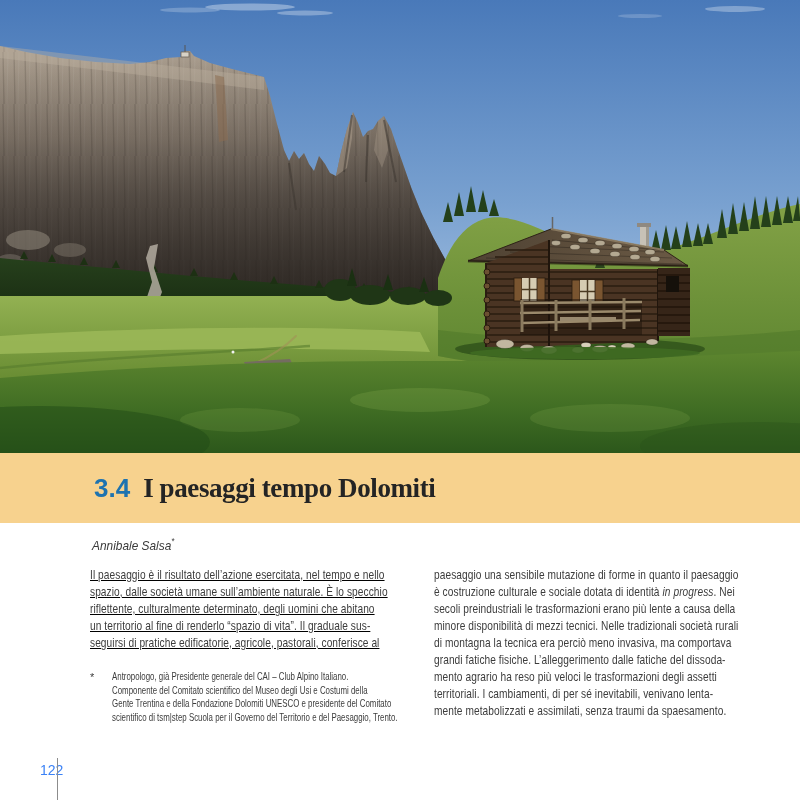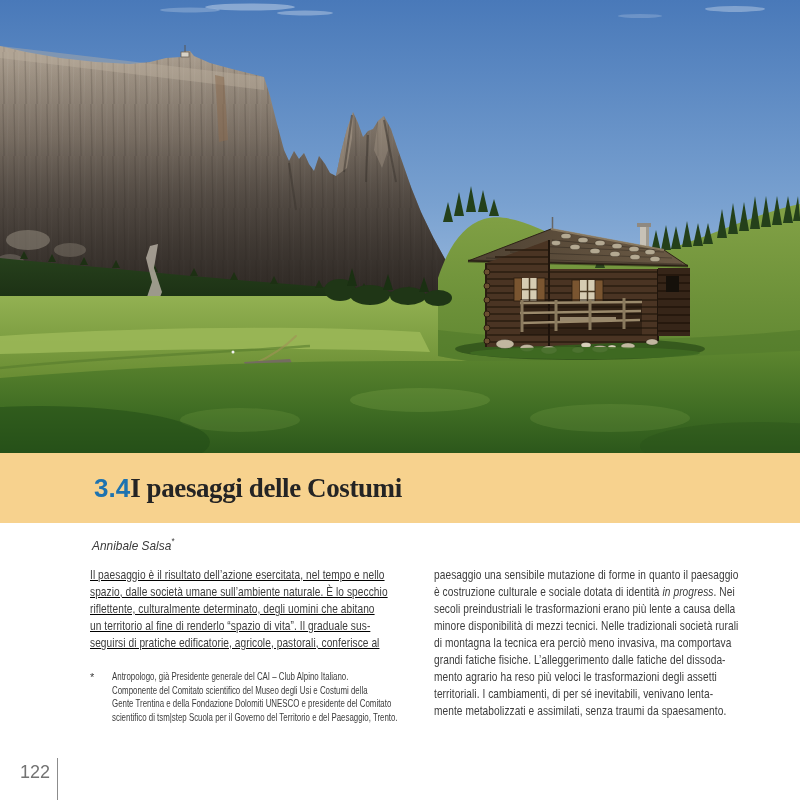--- a/index.html
+++ b/index.html
@@ -5,21 +5,21 @@
   html,body{margin:0;padding:0;background:#e9e9e9;}
   .page{
     position:relative;width:800px;height:800px;background:#ffffff;
     overflow:hidden;font-family:"Liberation Sans",sans-serif;margin:0 auto;
   }
   .photo{position:absolute;top:0;left:0;width:800px;height:453px;display:block;}
   .banner{
     position:absolute;top:453px;left:0;width:800px;height:70px;
     background:#f7d28e;display:flex;align-items:center;
   }
-  .banner-inner{display:flex;align-items:baseline;padding-left:94px;}
+  .banner-inner{display:flex;align-items:baseline;gap:13px;padding-left:94px;}
   .sec-num{
     font-family:"Liberation Sans",sans-serif;font-weight:bold;
     font-size:26px;color:#1e73b0;letter-spacing:0px;
   }
   .sec-title{
     font-family:"Liberation Serif",serif;font-weight:bold;
     font-size:27px;color:#242424;letter-spacing:-0.4px;
   }
   .author{
     position:absolute;left:92px;top:536px;width:200px;
@@ -34,21 +34,21 @@
   .bl{
     white-space:nowrap;font-size:13px;line-height:17px;color:#3c3c3c;
     letter-spacing:0.1px;
   }
   .bl .it{font-style:italic;}
   .footnote{position:absolute;left:90px;top:670px;display:flex;}
   .fn-mark{width:22px;font-size:11px;color:#3c3c3c;padding-top:1px;}
   .fn-lines{width:420px;transform:scaleX(0.75);transform-origin:0 0;}
   .fn-line{white-space:nowrap;font-size:10.5px;line-height:13.5px;color:#3c3c3c;}
   .pagenum{
-    position:absolute;left:20px;top:762px;font-size:18px;color:#737373;
+    position:absolute;left:40px;top:762px;font-size:14px;color:#3b82f6;
   }
   .pagenum-rule{
     position:absolute;left:57px;top:758px;width:1px;height:42px;background:#8c8c8c;
   }
 </style>
 </head>
 <body>
 
 <div class="page">
 
@@ -337,21 +337,21 @@
         <ellipse cx="586" cy="345" rx="5" ry="2.5" fill="#d9d0ba"></ellipse>
         <ellipse cx="612" cy="347" rx="4" ry="2" fill="#d9d0ba"></ellipse>
       </g>
       <ellipse cx="585" cy="353" rx="115" ry="6" fill="#3f6a22" opacity="0.9"></ellipse>
     </g>
   </svg>
 
   <div class="banner">
     <div class="banner-inner">
       <span class="sec-num">3.4</span>
-      <span class="sec-title">I paesaggi delle Costumi</span>
+      <span class="sec-title">I paesaggi tempo Dolomiti</span>
     </div>
   </div>
 
   <div class="author">
     <span>Annibale Salsa</span><sup>*</sup>
   </div>
 
   <div class="col col-left">
     <div class="col-inner">
       <div class="bl">Il paesaggio è il risultato dell’azione esercitata, nel tempo e nello</div>

